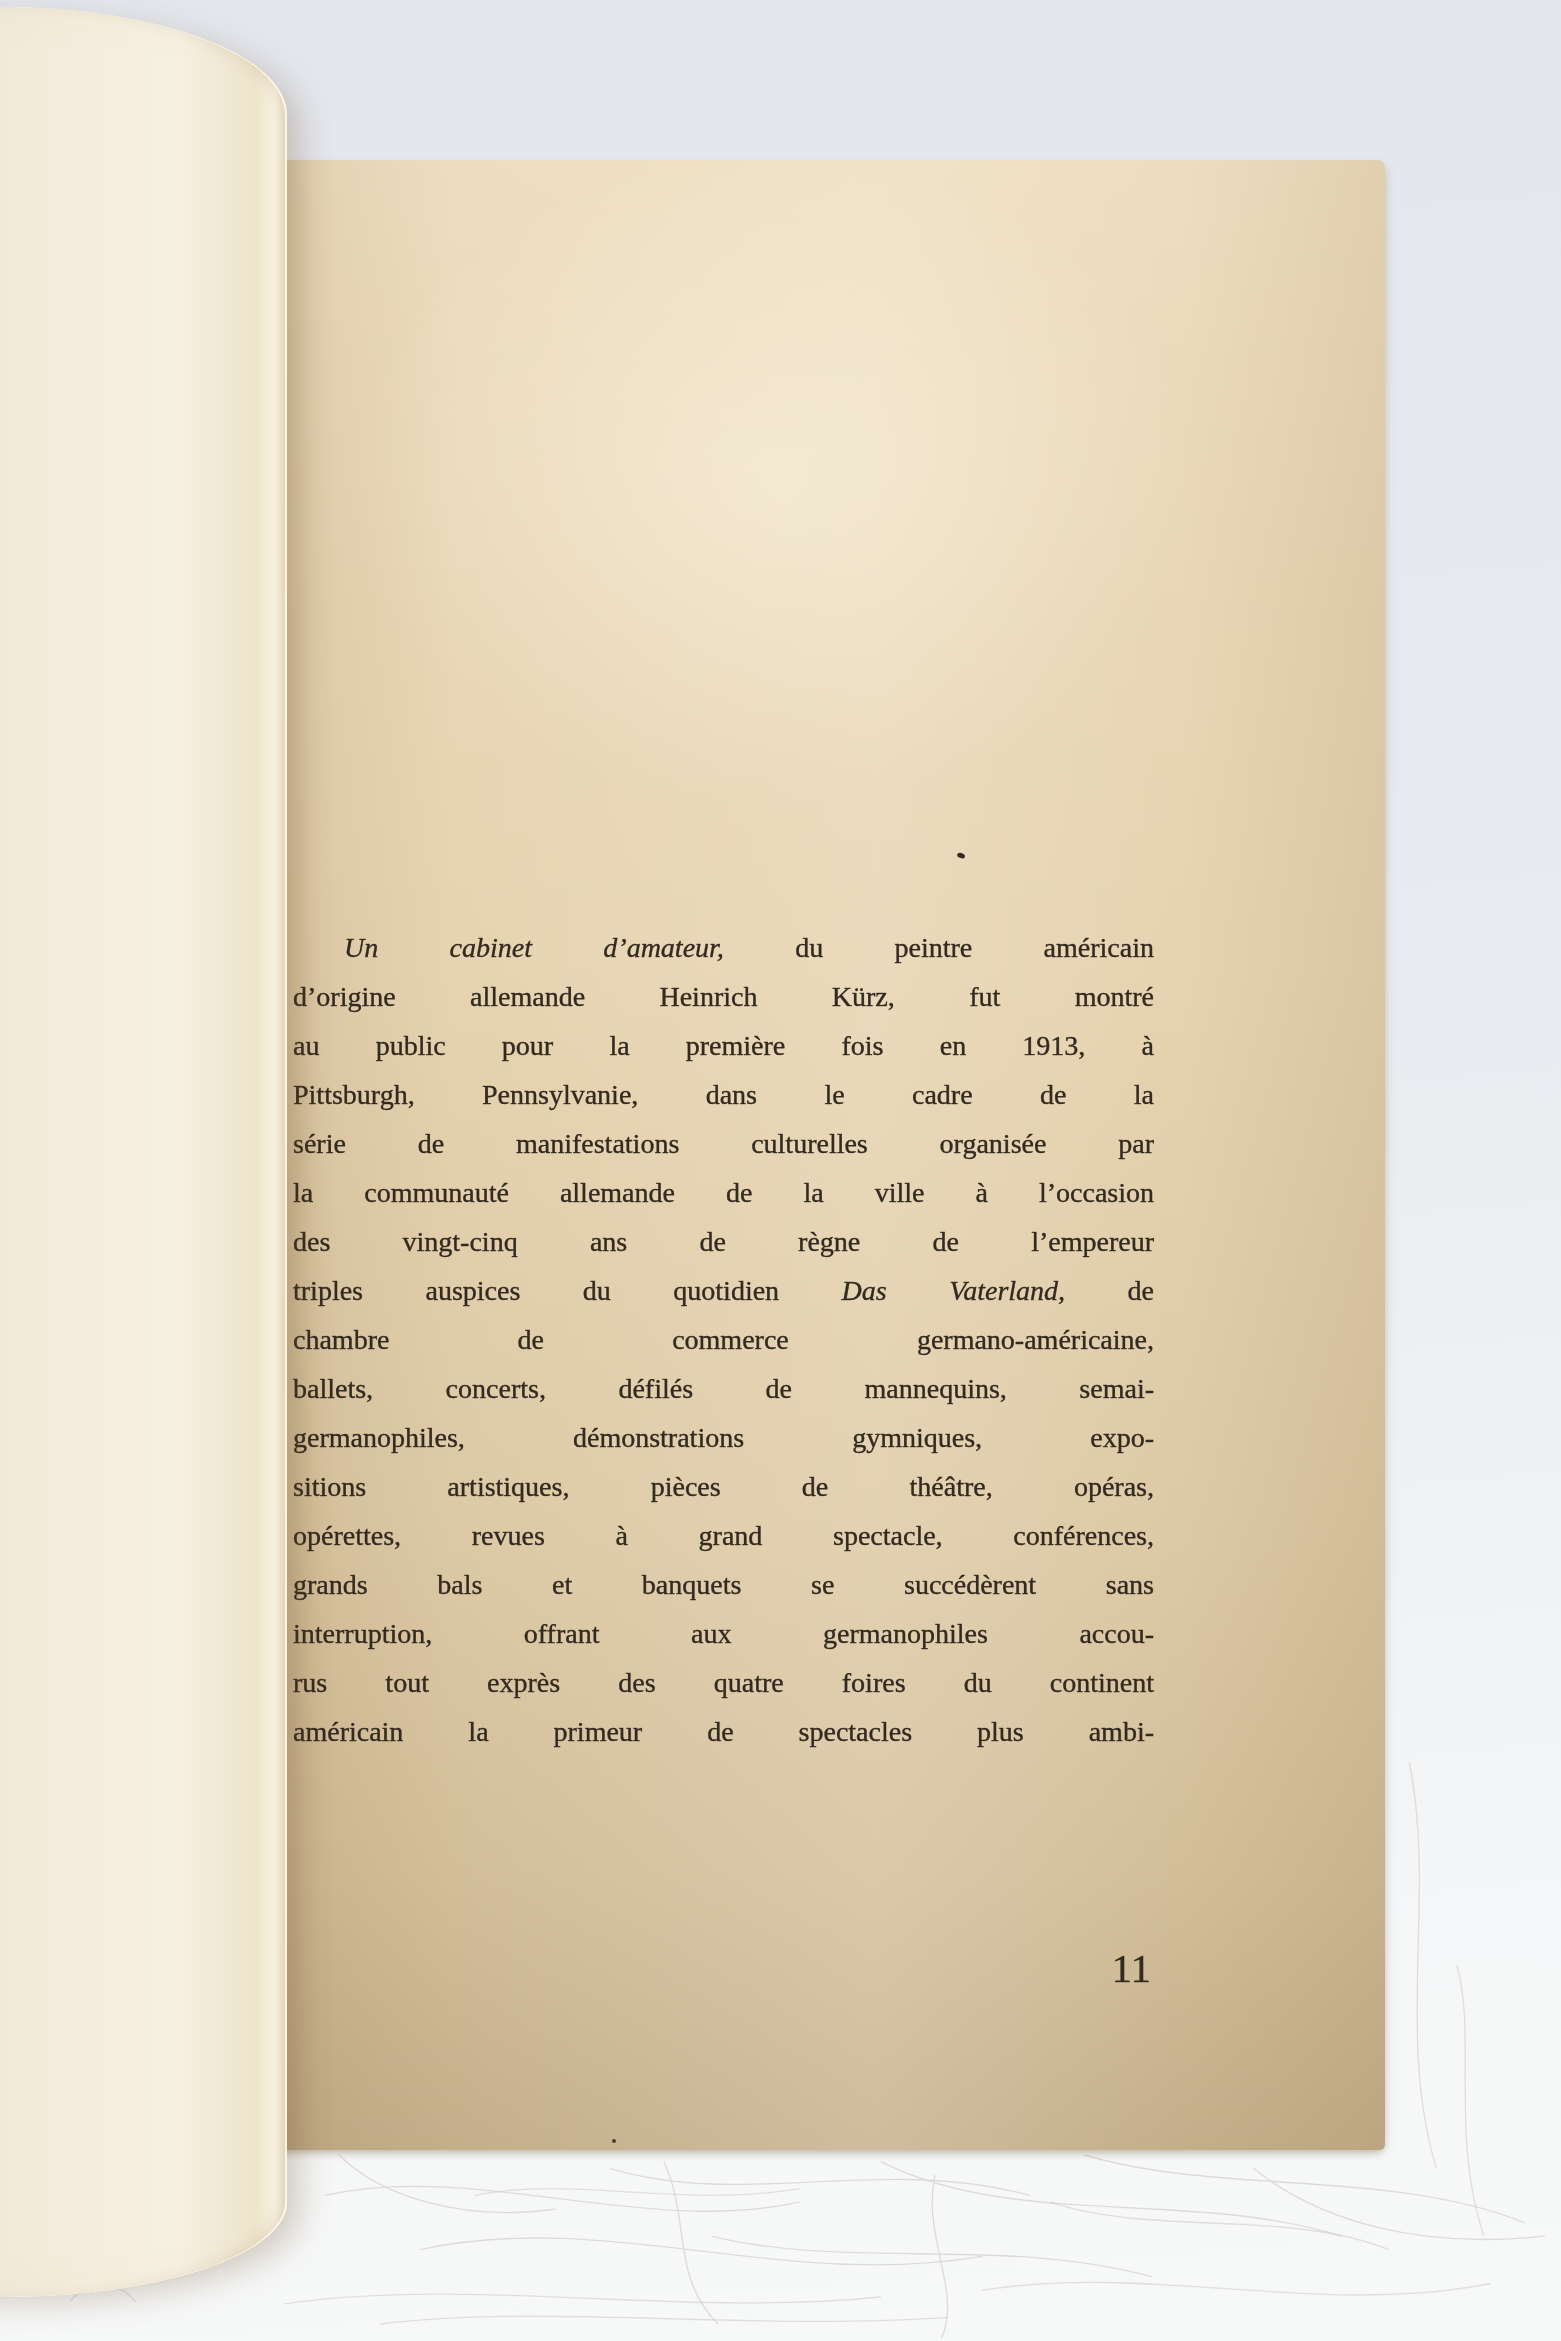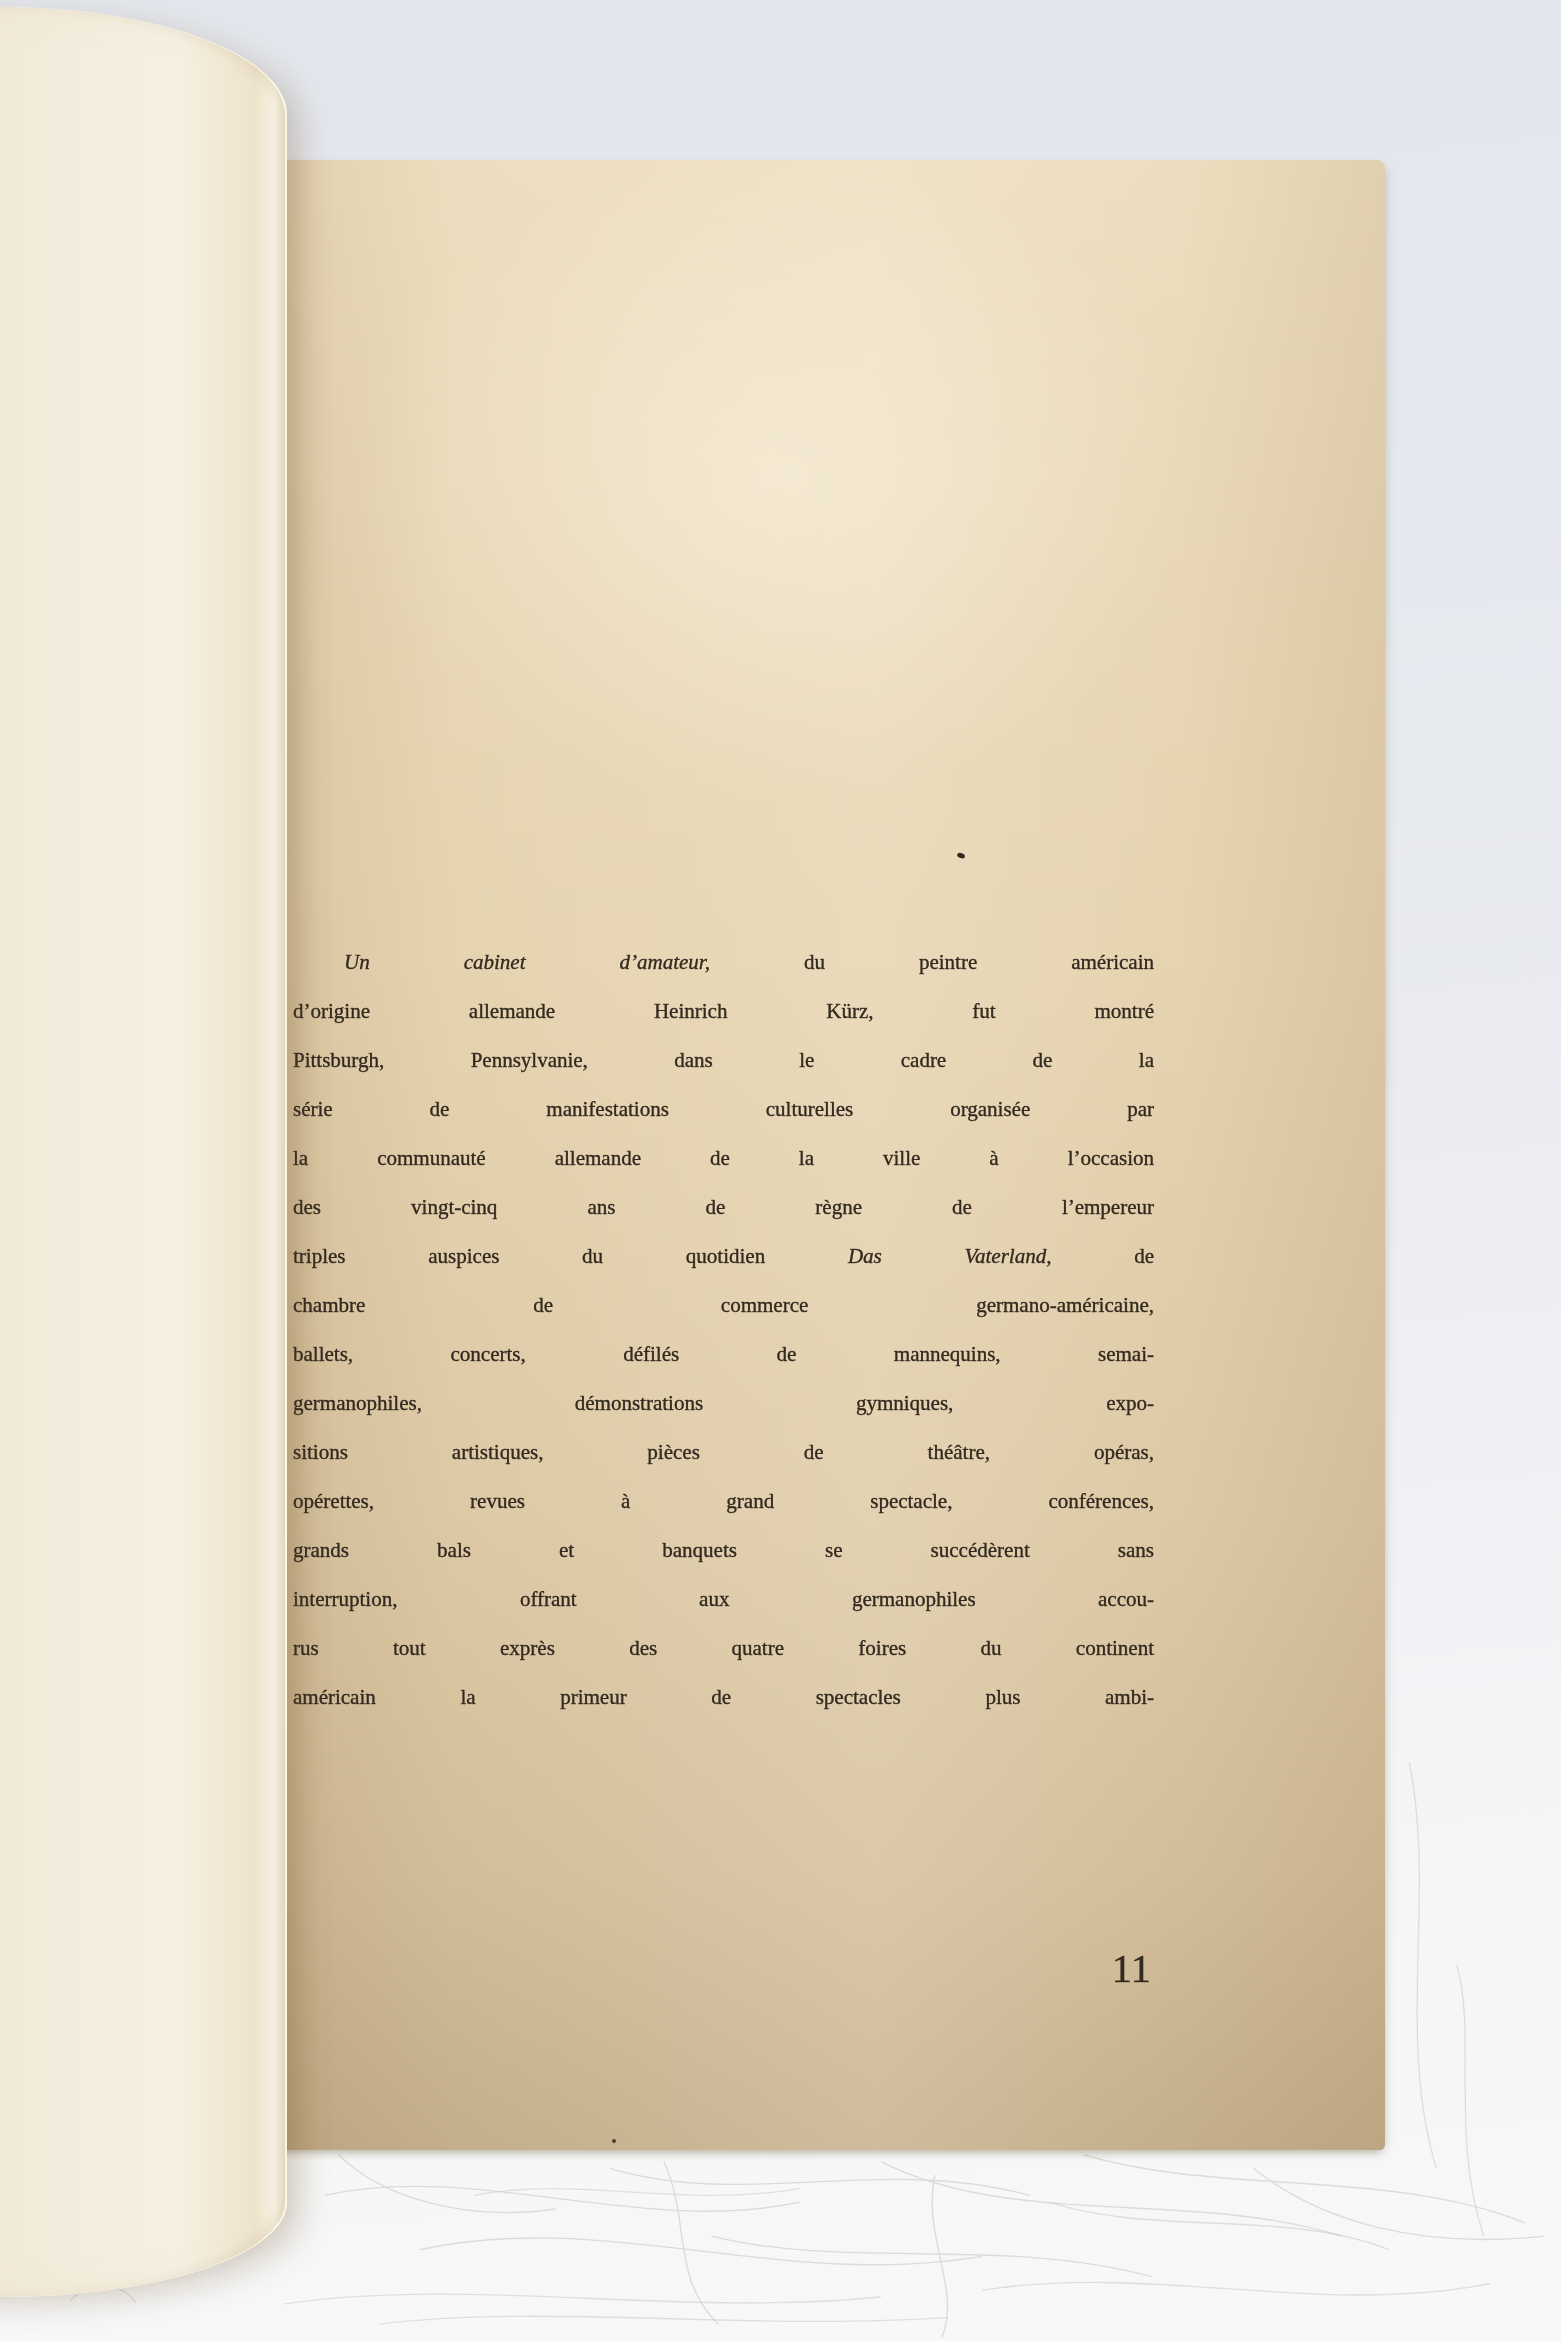--- a/index.html
+++ b/index.html
@@ -18,22 +18,22 @@
       #e6d3b0;
     box-shadow: 0 5.4px 9.5px -4.1px rgba(120,100,70,0.45), 5.4px 2.7px 12.2px -5.4px rgba(140,130,110,0.25);}
   
   .turning-page{position:absolute;left:-203px;top:6.8px;width:488px;height:2290px;z-index:2;
     border-radius:0 285px 285px 0 / 0 108px 95px 0;
     background:linear-gradient(90deg,#ece3cd 0%,#f0e8d5 30%,#f4eddd 58%,#f6f0e2 78%,#eee4cc 94%,#f9f3e5 98%,#efe6d0 100%);
     box-shadow: inset 61px 0 81px -41px rgba(160,130,85,0.18), inset -11px 0 15px -8.1px rgba(150,120,70,0.22),
                 17.6px 9.5px 35px -8.1px rgba(110,80,40,0.30);
     border-right:2px solid rgba(252,247,233,0.9);}
   .text-block{position:absolute;left:42px;top:763px;width:861px;z-index:3;
-    font-size:21px;color:#332a21;-webkit-text-stroke:0.3px rgba(51,42,33,0.85);
-    text-shadow:0.3px 0.3px 0.5px rgba(60,48,34,0.35);margin-top:15px;}
+    font-size:28px;color:#332a21;-webkit-text-stroke:0.3px rgba(51,42,33,0.85);
+    text-shadow:0.3px 0.3px 0.5px rgba(60,48,34,0.35);}
   .line{line-height:49px;height:49px;text-align:justify;text-align-last:justify;}
   .line.indent{text-indent:51px;}
   .line em{font-style:italic;}
   .page-number{position:absolute;right:234px;top:1788px;z-index:3;font-size:41px;line-height:1;
     color:#332a21;-webkit-text-stroke:0.3px rgba(51,42,33,0.8);text-shadow:0.3px 0.3px 0.5px rgba(60,48,34,0.35);}
   .ink-speck{position:absolute;background:#35291c;border-radius:50%;z-index:4;}
   #speck1{left:957px;top:853px;width:7.5px;height:5.4px;transform:rotate(20deg);}
   #speck2{left:612px;top:2139px;width:4.1px;height:4.1px;opacity:0.85;}
 </style>
 </head>
@@ -63,20 +63,21 @@
       <path d="M 2080 2600 C 2120 2800, 2060 3000, 2120 3200"></path>
       <path d="M 2150 2900 C 2180 3000, 2140 3150, 2190 3300"></path>
       <path d="M 560 3430 C 800 3400, 1100 3440, 1400 3420"></path>
     </g>
   </svg>
 
   <div class="book-page">
     <div class="text-block">
         <div class="line indent"><em>Un cabinet d’amateur,</em><span> du peintre américain</span></div>
         <div class="line"><span>d’origine allemande Heinrich Kürz, fut montré</span></div>
+        <div class="line"><span>au public pour la première fois en 1913, à</span></div>
         <div class="line"><span>Pittsburgh, Pennsylvanie, dans le cadre de la</span></div>
         <div class="line"><span>série de manifestations culturelles organisée par</span></div>
         <div class="line"><span>la communauté allemande de la ville à l’occasion</span></div>
         <div class="line"><span>des vingt-cinq ans de règne de l’empereur</span></div>
         <div class="line"><span>triples auspices du quotidien </span><em>Das Vaterland,</em><span> de</span></div>
         <div class="line"><span>chambre de commerce germano-américaine,</span></div>
         <div class="line"><span>ballets, concerts, défilés de mannequins, semai-</span></div>
         <div class="line"><span>germanophiles, démonstrations gymniques, expo-</span></div>
         <div class="line"><span>sitions artistiques, pièces de théâtre, opéras,</span></div>
         <div class="line"><span>opérettes, revues à grand spectacle, conférences,</span></div>

